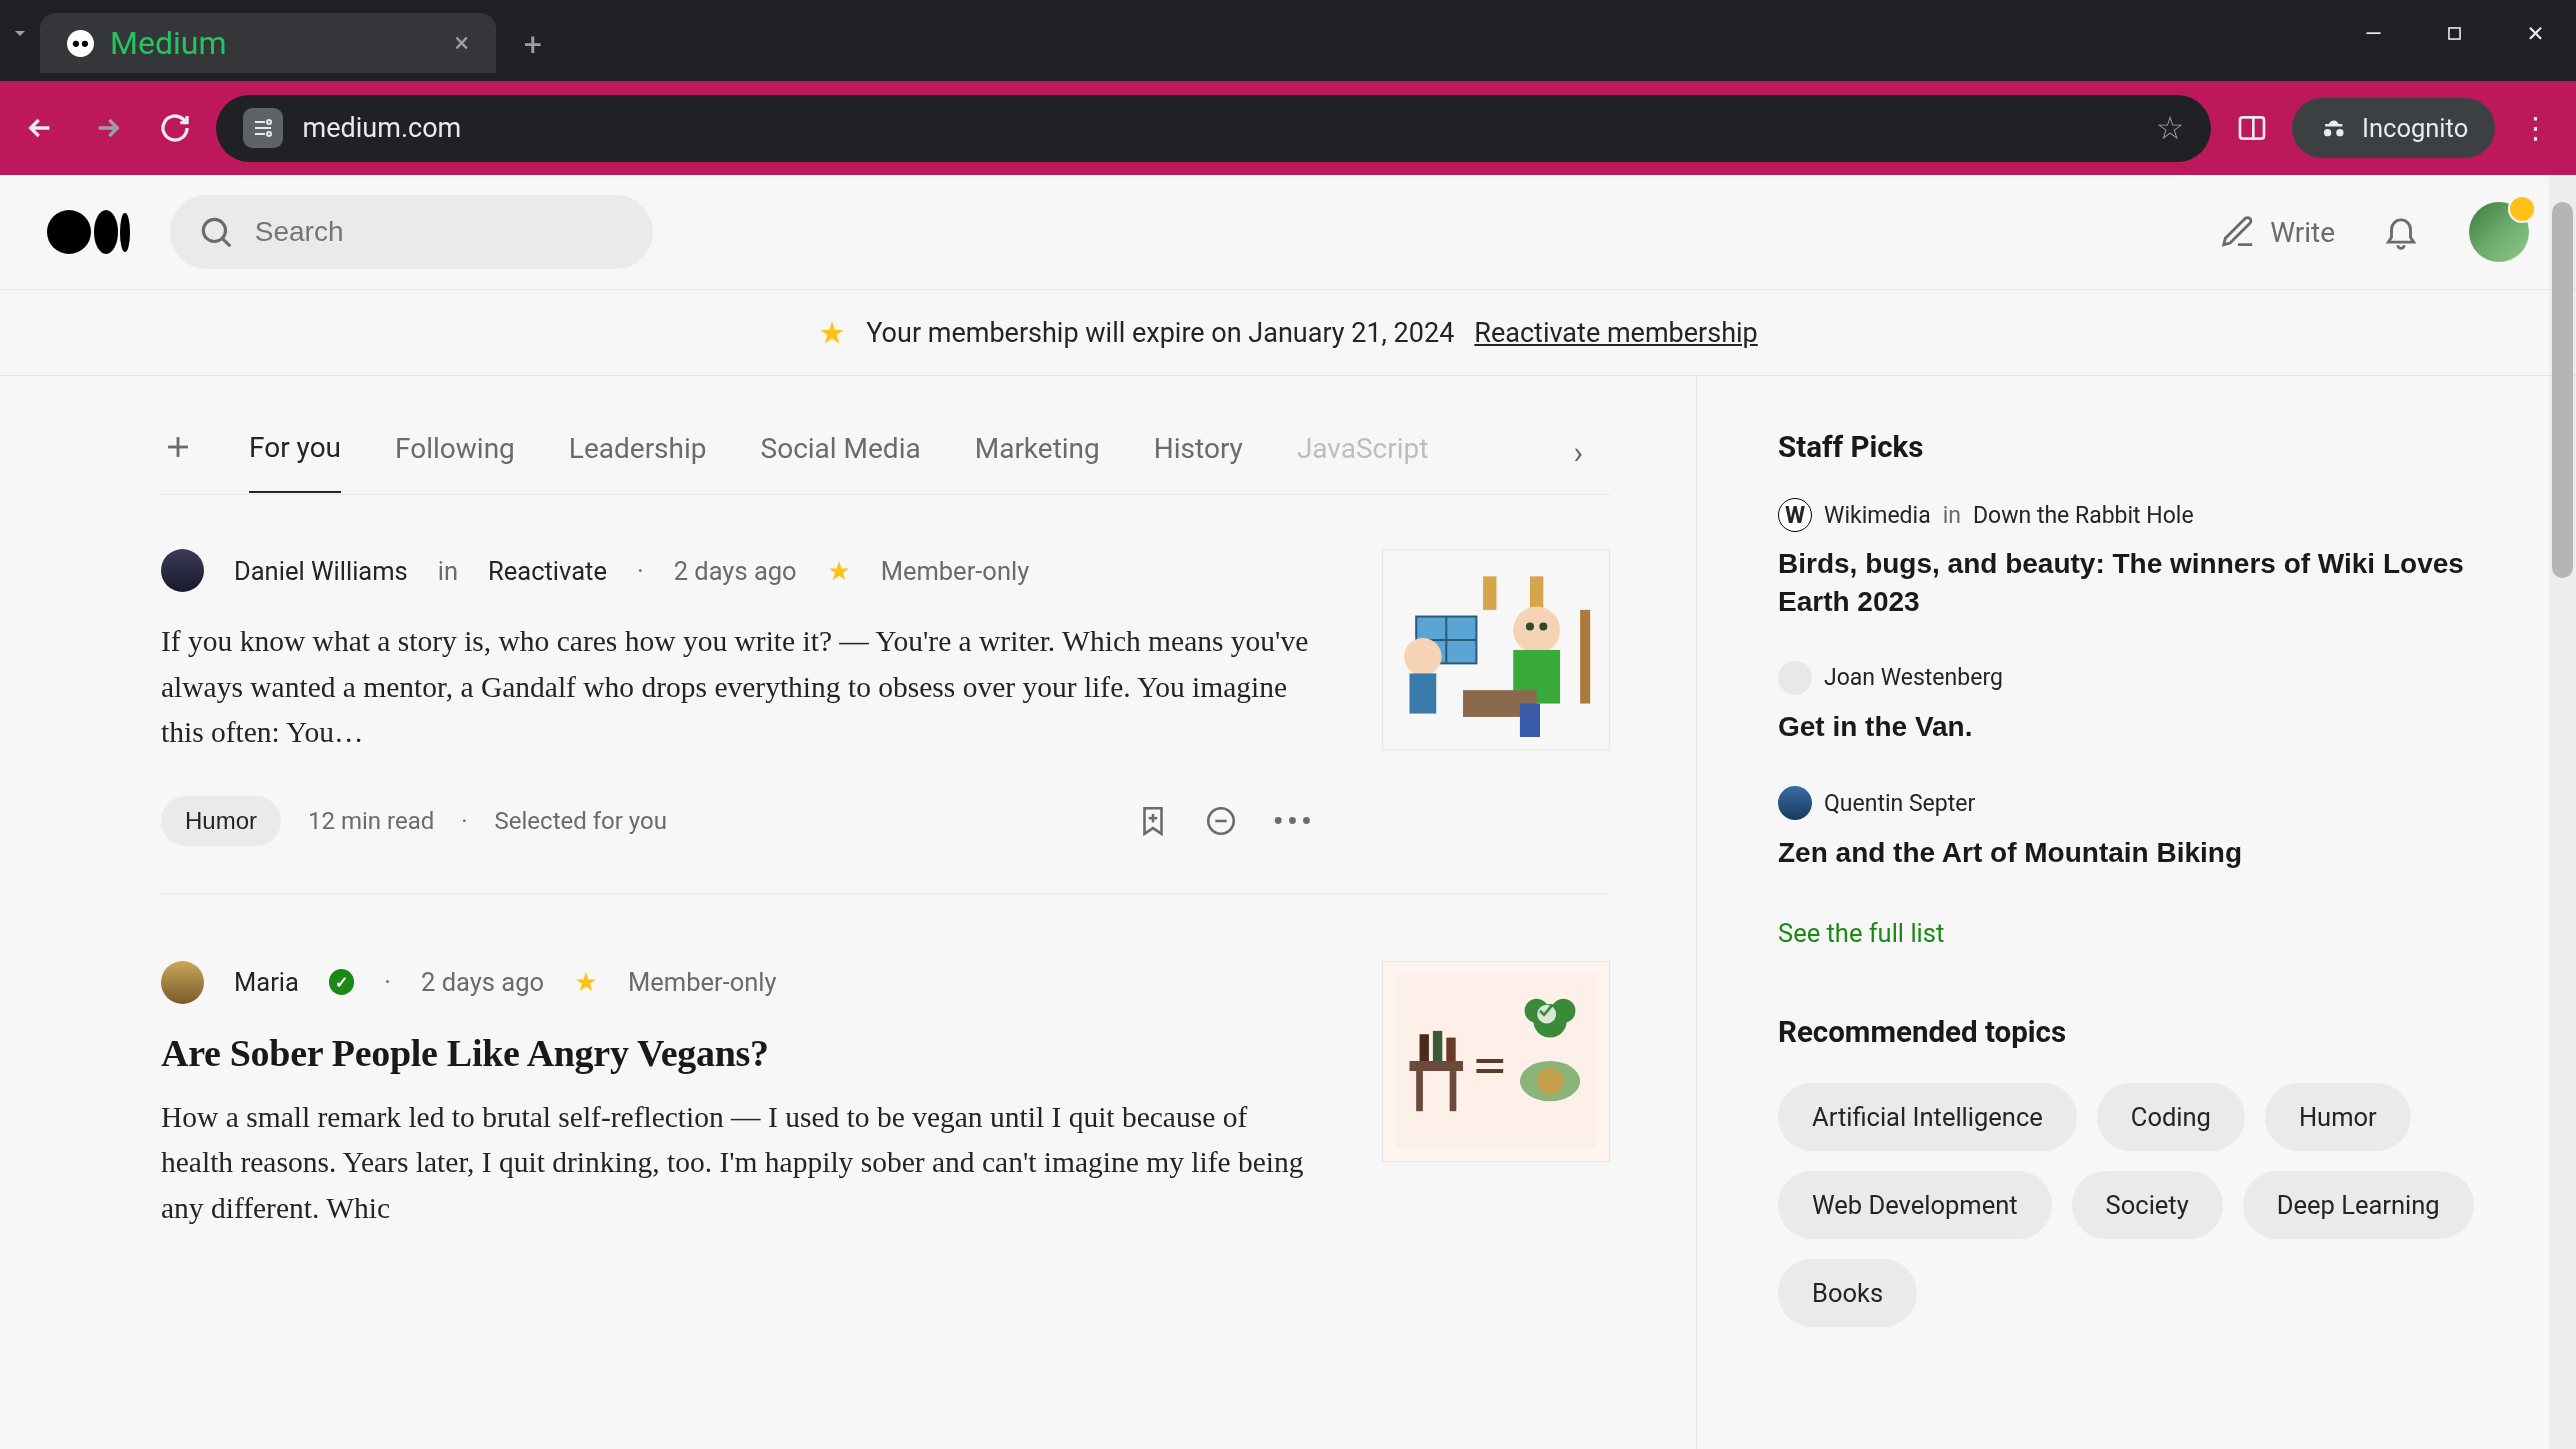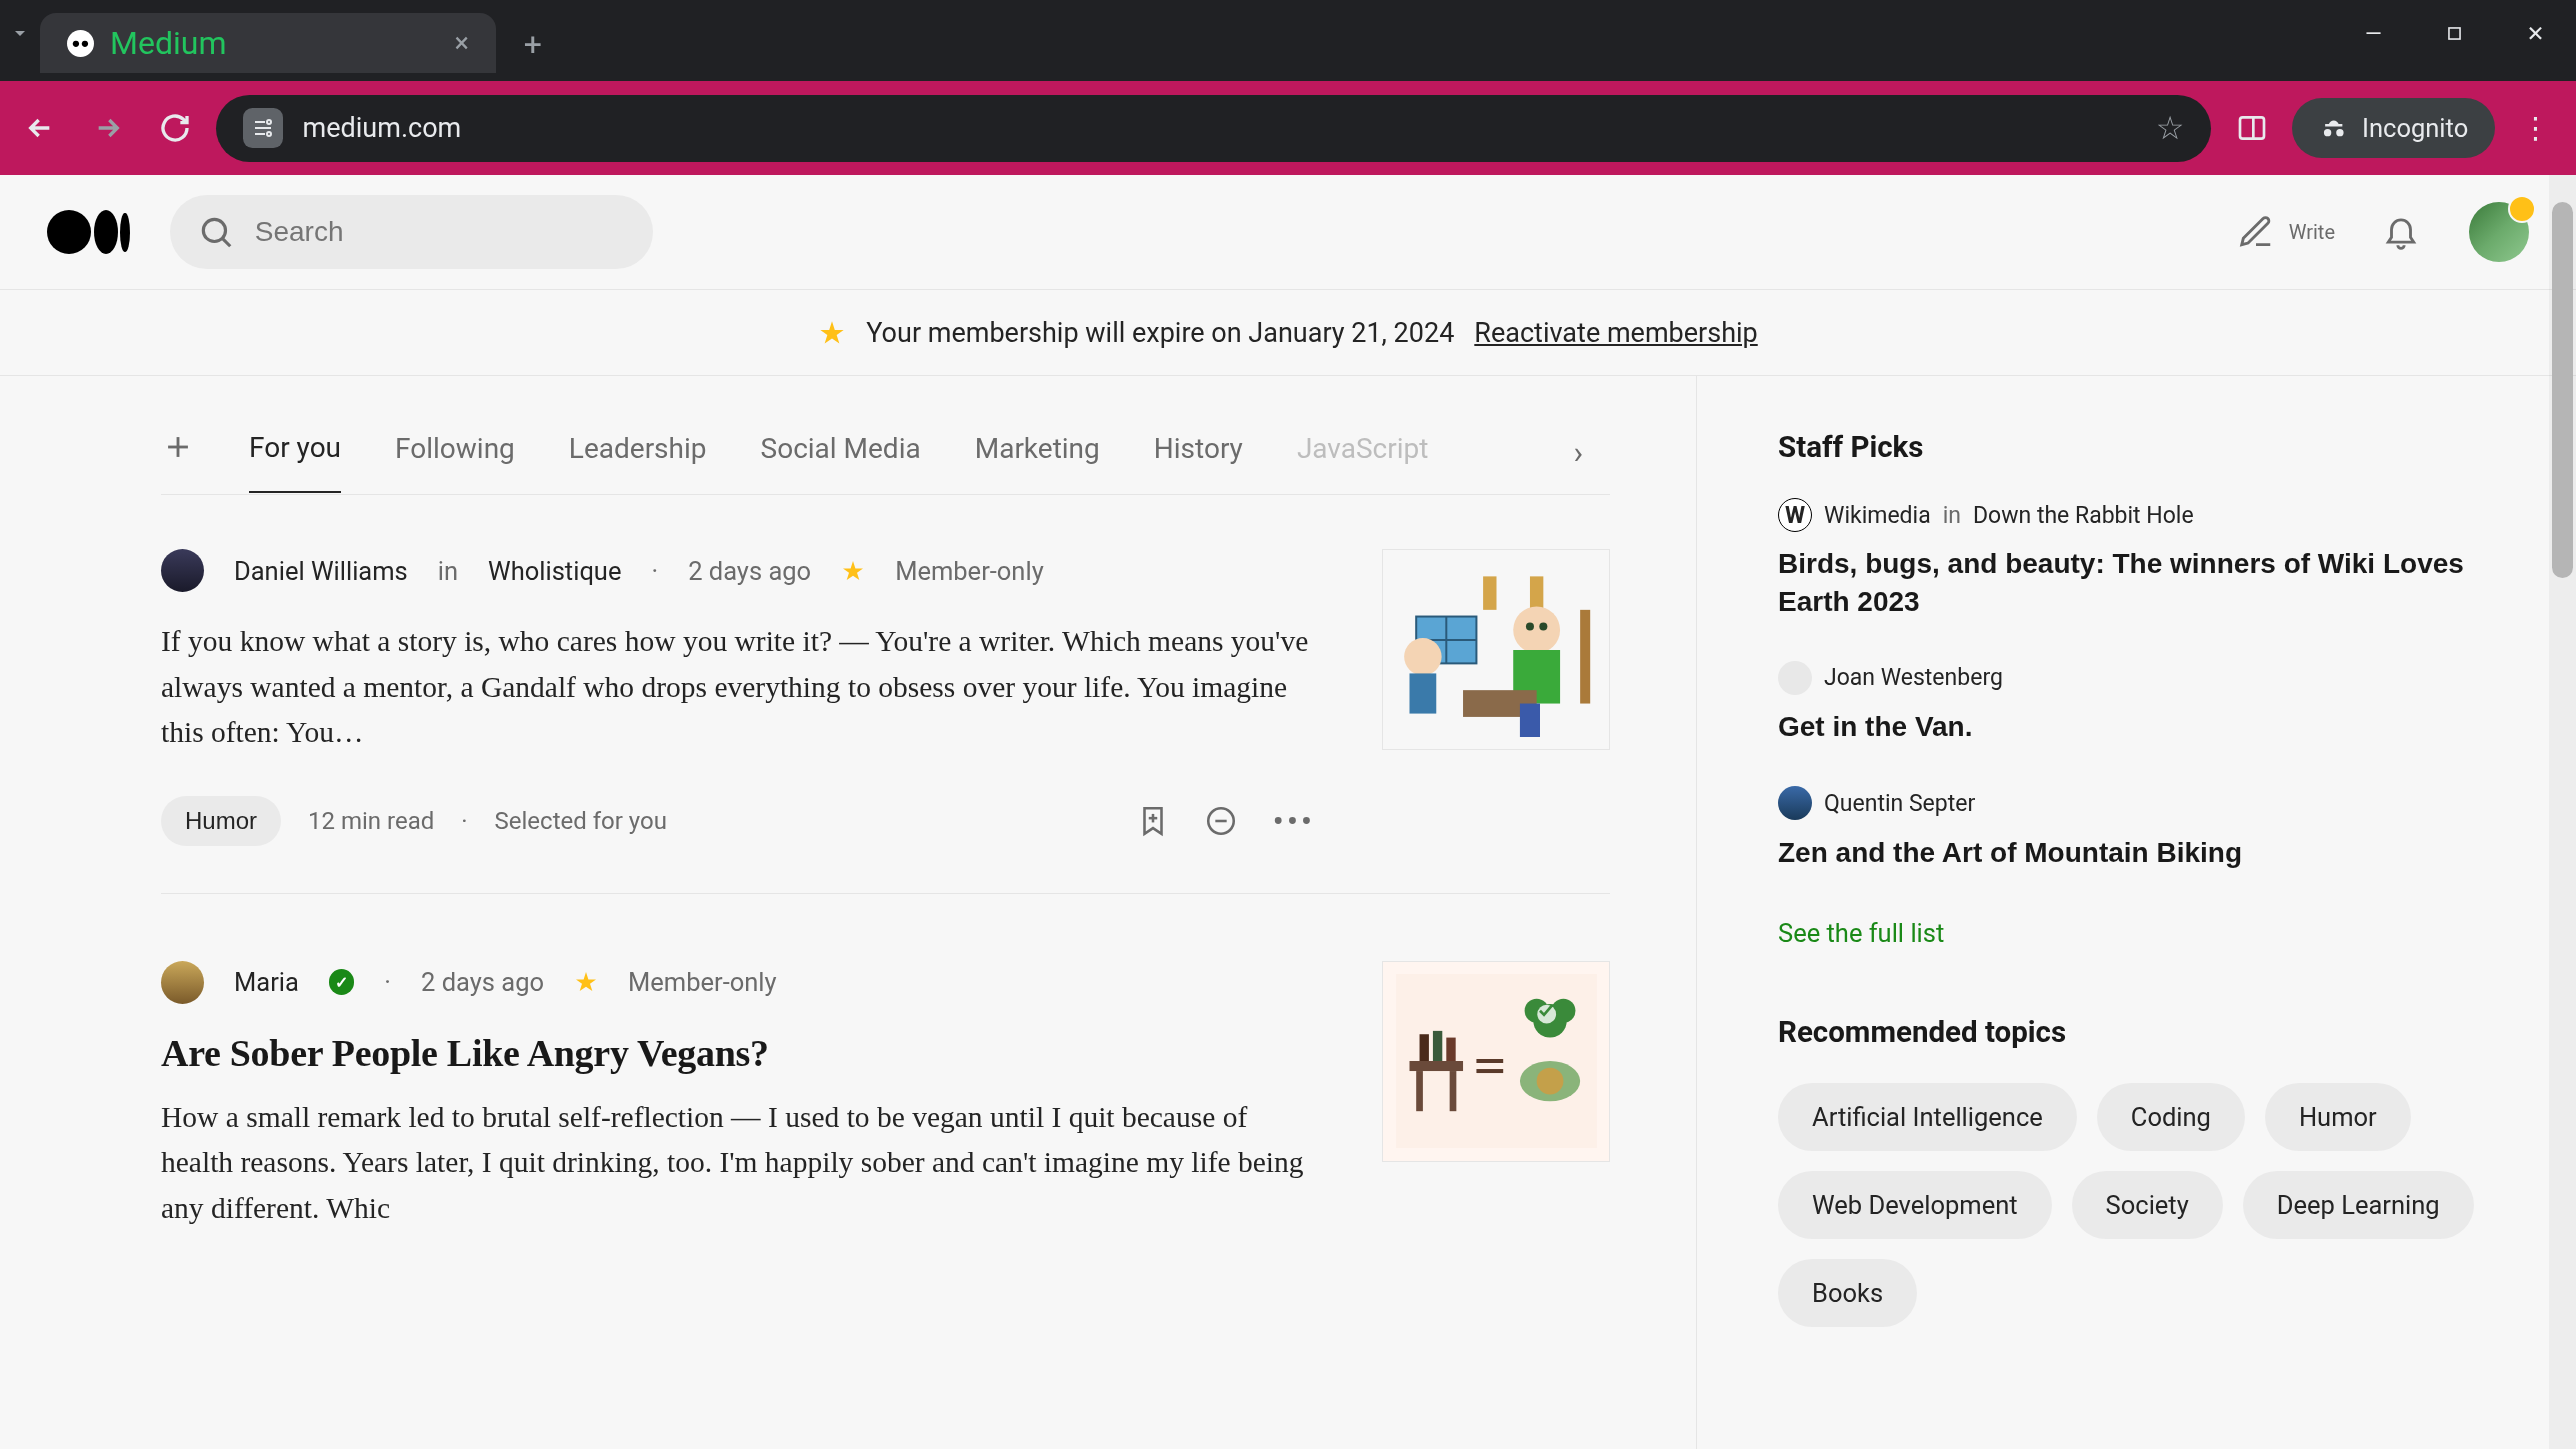--- a/index.html
+++ b/index.html
@@ -36,21 +36,21 @@
 
 .medium-header { height: 114px; display: flex; align-items: center; padding: 0 47px; gap: 40px; }
 .medium-logo { display: flex; align-items: center; gap: 2.7px; }
 .medium-logo .c1 { width: 44px; height: 44px; background: #000; border-radius: 50%; }
 .medium-logo .c2 { width: 24px; height: 44px; background: #000; border-radius: 50%; }
 .medium-logo .c3 { width: 9.4px; height: 39px; background: #000; border-radius: 50%; }
 .search-box { background: #eaeaea; border-radius: 40px; height: 74px; width: 483px; display: flex; align-items: center; padding: 0 27px; gap: 20px; }
 .search-box svg { width: 38px; height: 38px; color: #6b6b6b; }
 .search-box input { border: none; background: transparent; font-size: 28px; color: #6b6b6b; outline: none; flex: 1; }
 .header-right { margin-left: auto; display: flex; align-items: center; gap: 47px; }
-.write-btn { display: flex; align-items: center; gap: 13.4px; color: #6b6b6b; font-size: 20px; }
+.write-btn { display: flex; align-items: center; gap: 13.4px; color: #6b6b6b; font-size: 28px; }
 .write-btn svg { width: 38px; height: 38px; }
 .bell { width: 40px; height: 40px; color: #6b6b6b; }
 .bell svg { width: 38px; height: 38px; }
 .avatar { width: 60px; height: 60px; border-radius: 50%; background: linear-gradient(135deg, #3a7a3a, #6baa6b, #8fc98f); position: relative; }
 .avatar::after { content: ""; position: absolute; top: -6.7px; right: -6.7px; width: 24px; height: 24px; background: #ffc017; border-radius: 50%; border: 2.7px solid #f7f7f7; }
 
 .banner { height: 87px; background: #f7f7f7; border-top: 0.7px solid #e5e5e5; border-bottom: 0.7px solid #e5e5e5; display: flex; align-items: center; justify-content: center; gap: 20px; font-size: 27px; color: #242424; }
 .banner-star { width: 28px; height: 28px; }
 .banner a { text-decoration: underline; color: #242424; }
 
@@ -237,21 +237,21 @@
         <div class="feed-tab faded">JavaScript</div>
         <div class="chev">›</div>
       </div>
 
       <div class="article">
         <div class="article-text">
           <div class="byline">
             <div class="mini-avatar a1"></div>
             <span>Daniel Williams</span>
             <span class="in-word">in</span>
-            <span>Wholistique</span>
+            <span>Reactivate</span>
             <span class="dot">·</span>
             <span class="time">2 days ago</span>
             <svg class="star-mini star-svg" viewBox="0 0 24 24">
                 <path d="M12 2l2.4 7.4H22l-6 4.4 2.3 7.2L12 16.8 5.7 21l2.3-7.2-6-4.4h7.6z"></path>
               </svg>
             <span class="member">Member-only</span>
           </div>
           <div class="excerpt">If you know what a story is, who cares how you write it? — You're a writer. Which means you've always wanted a mentor, a Gandalf who drops everything to obsess over your life. You imagine this often: You…</div>
           <div class="article-footer">
             <div class="tag-pill">Humor</div>

